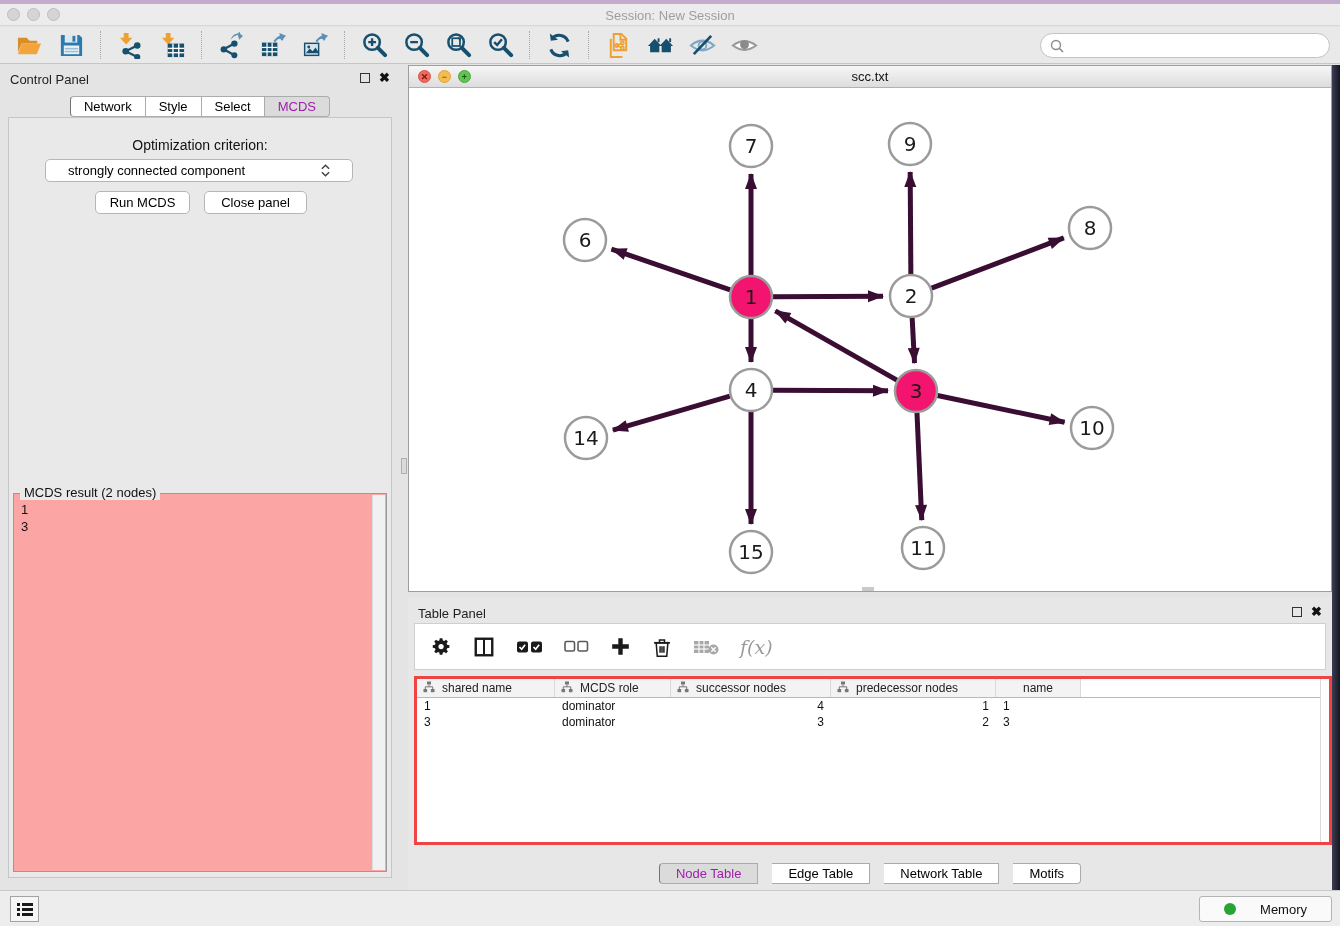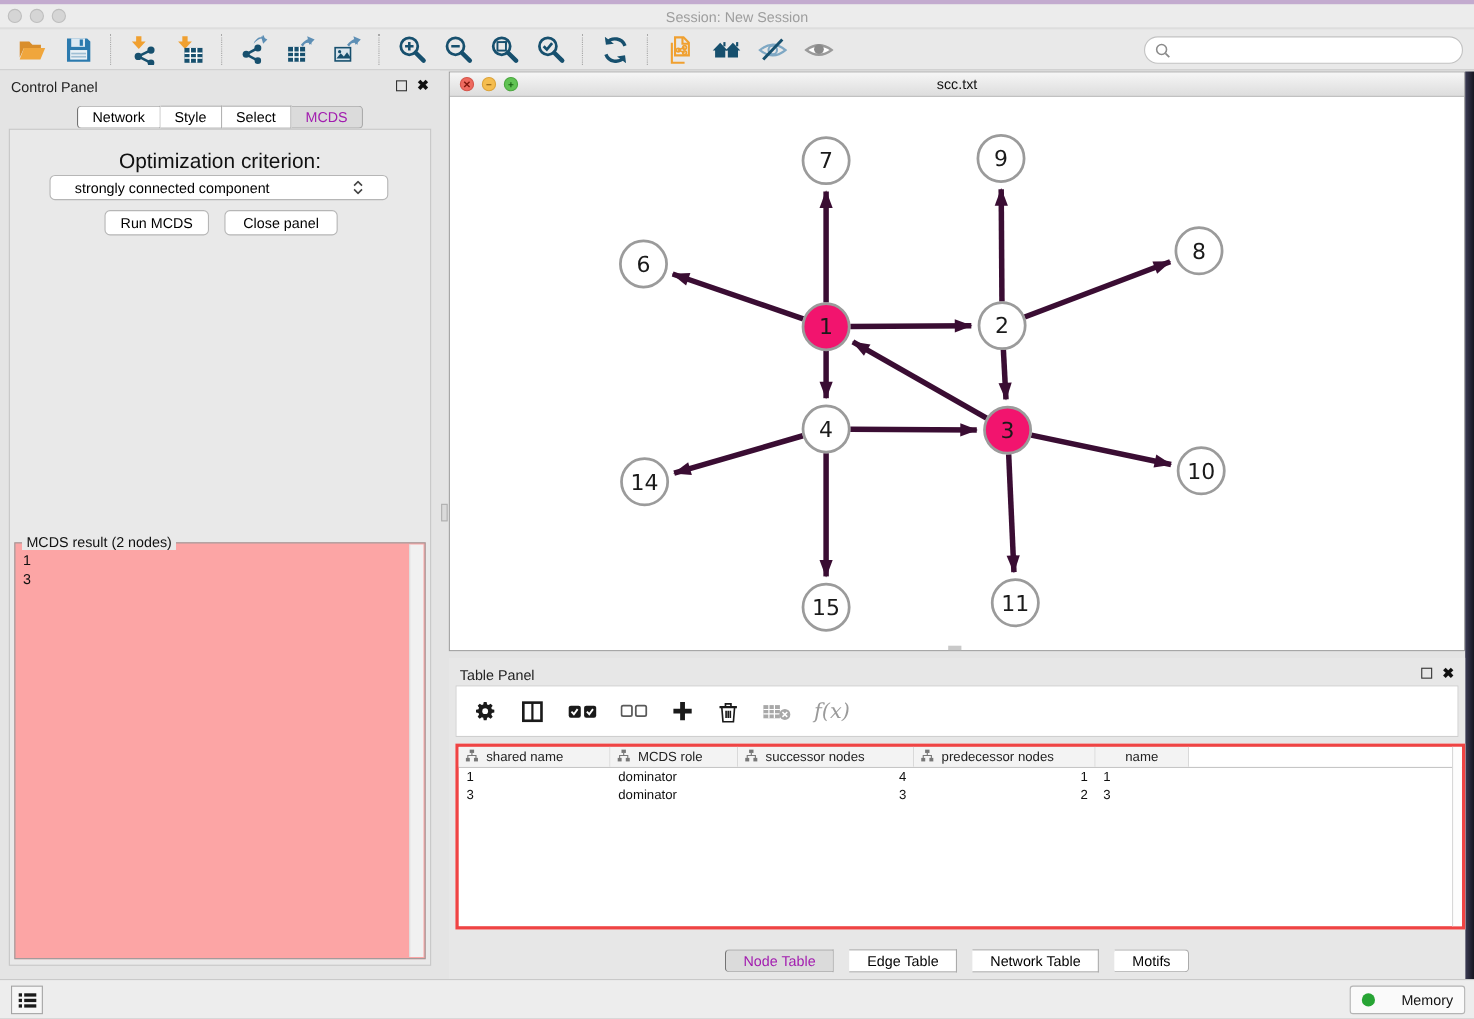--- a/index.html
+++ b/index.html
@@ -39,21 +39,21 @@
 
   
   .control-panel { position:absolute; left:0; top:64px; width:400px; height:826px; background:#E4E4E4; }
   .panel-title { position:absolute; left:10px; top:8px; font-size:13px; color:#222; }
   .win-btns { position:absolute; right:10px; top:8px; display:flex; gap:9px; align-items:center; }
   .float-glyph { width:10px; height:10px; border:1.5px solid #333; display:inline-block; }
   .close-glyph { font-size:13px; font-weight:bold; color:#111; line-height:12px; }
   .cp-tabs { position:absolute; left:0; right:0; top:32px; }
   .cp-inner { position:absolute; left:8px; top:53px; width:384px; height:761px; background:#E9E9E9;
               border:1px solid #C6C6C6; }
-  .opt-label { position:absolute; left:0; right:0; top:19px; text-align:center; font-size:19px; color:#111; }
+  .opt-label { position:absolute; left:0; right:0; top:19px; text-align:center; font-size:14px; color:#111; }
   .criterion { position:absolute; left:36px; top:41px; width:308px; height:23px; background:#FFF;
                border:1px solid #B6B6B6; border-radius:5px; font-size:13px; display:flex;
                align-items:center; padding:0 22px; }
   .criterion .stepper { margin-left:auto; display:flex; flex-direction:column; gap:1px; }
   .criterion .stepper svg { width:9px; height:6px; }
   .cp-btn { position:absolute; top:73px; height:23px; background:#FFF; border:1px solid #B6B6B6;
             border-radius:5px; font-size:13px; text-align:center; line-height:21px; }
   .result-box { position:absolute; left:4px; top:375px; width:374px; height:379px;
                 border:1px solid #9A9A9A; background:#fca5a5; }
   .result-legend { position:absolute; top:-9px; left:6px; background:#E9E9E9; padding:0 4px;
@@ -104,21 +104,21 @@
   .tp-tabs { position:absolute; left:0; right:0; top:265px;gap:14px; }
   .tp-tabs .seg { padding:0 16px; }
 
   
   .statusbar { position:absolute; left:0; top:890px; width:1340px; height:36px; background:#EDEDED;
                border-top:1px solid #C9C9C9; }
   .list-btn { position:absolute; left:10px; top:5px; width:29px; height:26px; background:#F6F6F6;
               border:1px solid #A3A3A3; display:flex; align-items:center; justify-content:center; }
   .memory-btn { position:absolute; right:8px; top:5px; height:26px; background:#FAFAFA;
                 border:1px solid #B4B4B4; border-radius:3px; display:flex; align-items:center;
-                padding:0 10px; gap:24px; font-size:13px; color:#111; }
+                padding:0 24px; gap:24px; font-size:13px; color:#111; }
   .mem-dot { width:12px; height:12px; border-radius:50%; background:#27A434; }
 </style>
 </head>
 <body>
 
 <div id="app">
 
   <div class="top-strip"></div>
 
   <div class="titlebar">

